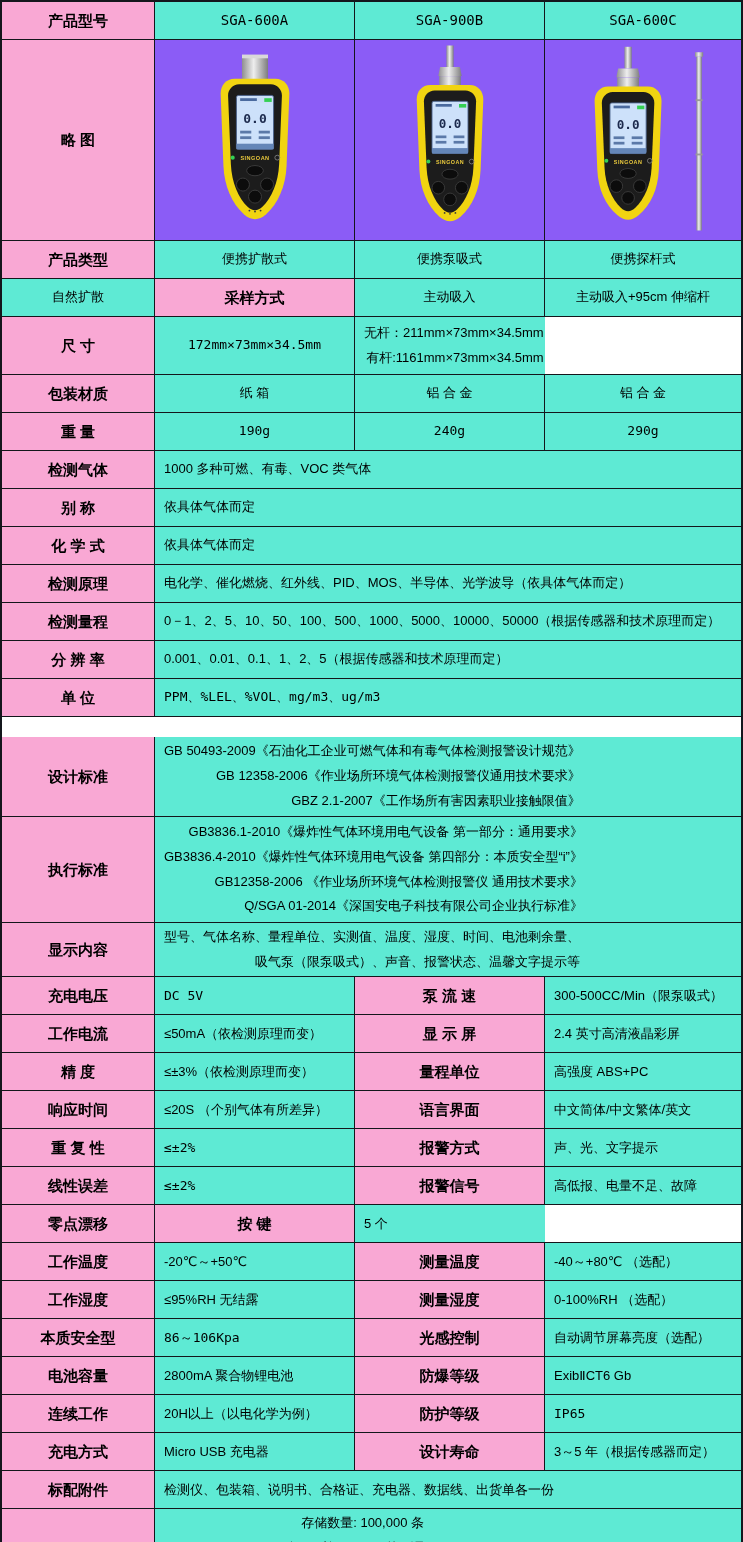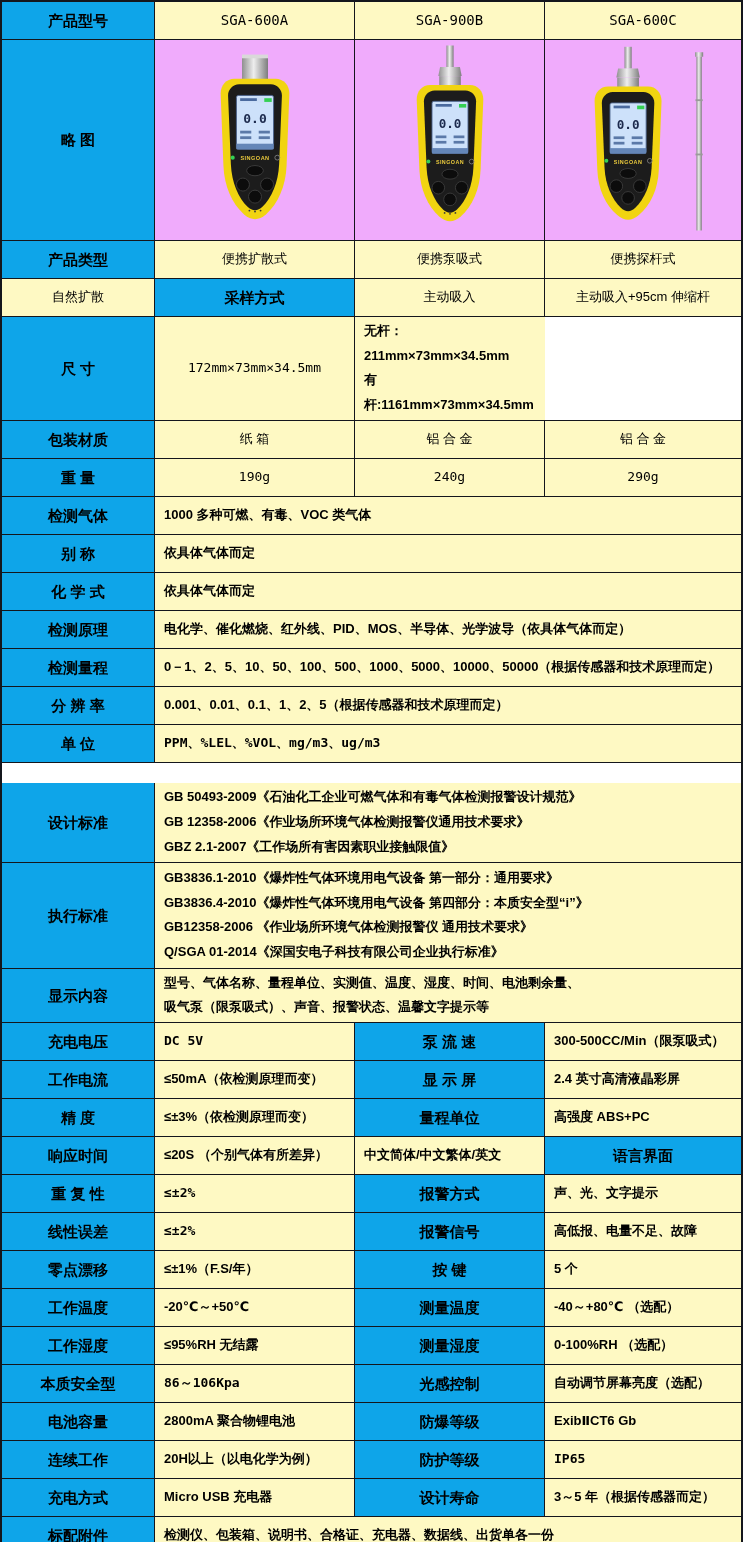--- a/index.html
+++ b/index.html
@@ -5,33 +5,33 @@
   html,body{margin:0;padding:0;background:#fff;}
   body{font-family:"Liberation Sans","DejaVu Sans",sans-serif;color:#000;}
   .spec-table{
     width:743px;box-sizing:border-box;border:2px solid #14161c;background:#fff;
   }
   .row{display:grid;grid-template-columns:153px 200px 190px 1fr;border-bottom:1px solid #14161c;}
   .row:last-child{border-bottom:none;}
   .row.full{grid-template-columns:153px 1fr;}
   .c{box-sizing:border-box;border-right:1px solid #14161c;display:flex;align-items:center;justify-content:center;min-height:37px;padding:2px 4px;}
   .c:last-child{border-right:none;}
-  .label{background:#0ea5e9;font-weight:bold;font-size:15px;text-align:center;white-space:pre-line;line-height:1.55;}
-  .val{background:#fef9c3;font-size:13px;line-height:1.9;white-space:pre-line;}
+  .label{background:#f9a8d4;font-weight:bold;font-size:15px;text-align:center;white-space:pre-line;line-height:1.55;}
+  .val{background:#5eead4;font-size:13px;line-height:1.9;white-space:pre-line;}
   .val.center{justify-content:center;text-align:center;}
-  .val.left{justify-content:flex-start;text-align:left;padding-left:9px;padding-right:0;font-weight:bold;}
+  .val.left{justify-content:flex-start;text-align:right;padding-left:9px;padding-right:0;}
   .mono{font-family:"DejaVu Sans Mono","Liberation Mono",monospace;}
   .h-head .c{min-height:37px;}
   .h-sketch .c{min-height:200px;}
   .h-size .c{min-height:57px;}
   .h-design .c{min-height:79px;margin-top:20px;}
   .h-exec .c{min-height:105px;}
   .h-display .c{min-height:45px;}
   .h-storage .c{min-height:99px;}
-  .img-cell{background:#f0abfc;align-items:center;justify-content:center;}
+  .img-cell{background:#8b5cf6;align-items:center;justify-content:center;}
   .model{font-size:14px;}
   svg{display:block;}
 </style>
 </head>
 <body>
 
 <div class="spec-table">
 
   <div class="row h-head">
     <div class="c label">产品型号</div>
@@ -245,38 +245,37 @@
   </div>
   <div class="row">
     <div class="c label">精    度</div>
     <div class="c val left">≤±3%（依检测原理而变）</div>
     <div class="c label">量程单位</div>
     <div class="c val left">高强度 ABS+PC</div>
   </div>
   <div class="row">
     <div class="c label">响应时间</div>
     <div class="c val left">≤20S （个别气体有所差异）</div>
+    <div class="c label">语言界面</div>
     <div class="c val left">中文简体/中文繁体/英文</div>
-    <div class="c label">语言界面</div>
   </div>
   <div class="row">
     <div class="c label">重 复 性</div>
     <div class="c val left mono">≤±2%</div>
     <div class="c label">报警方式</div>
     <div class="c val left">声、光、文字提示</div>
   </div>
   <div class="row">
     <div class="c label">线性误差</div>
     <div class="c val left mono">≤±2%</div>
     <div class="c label">报警信号</div>
     <div class="c val left">高低报、电量不足、故障</div>
   </div>
   <div class="row">
     <div class="c label">零点漂移</div>
-    <div class="c val left">≤±1%（F.S/年）</div>
     <div class="c label">按    键</div>
     <div class="c val left">5 个</div>
   </div>
   <div class="row">
     <div class="c label">工作温度</div>
     <div class="c val left">-20℃～+50℃</div>
     <div class="c label">测量温度</div>
     <div class="c val left">-40～+80℃ （选配）</div>
   </div>
   <div class="row">

